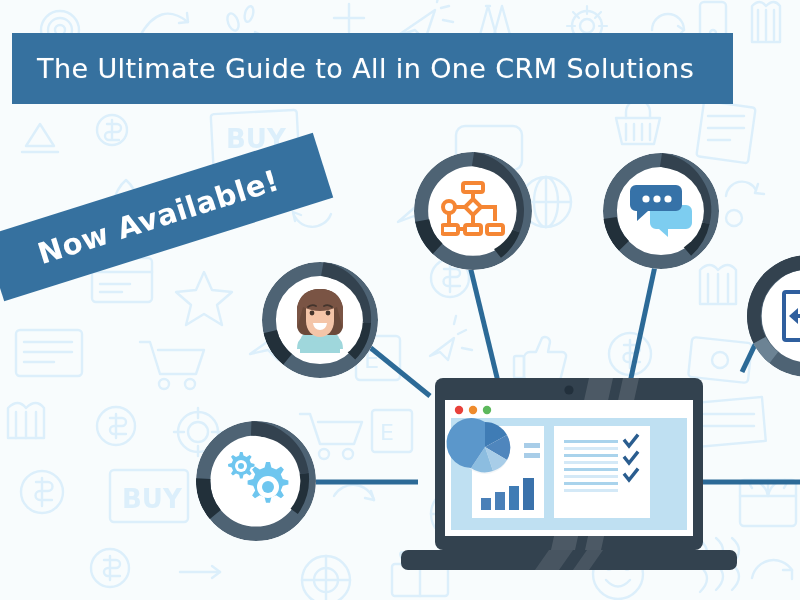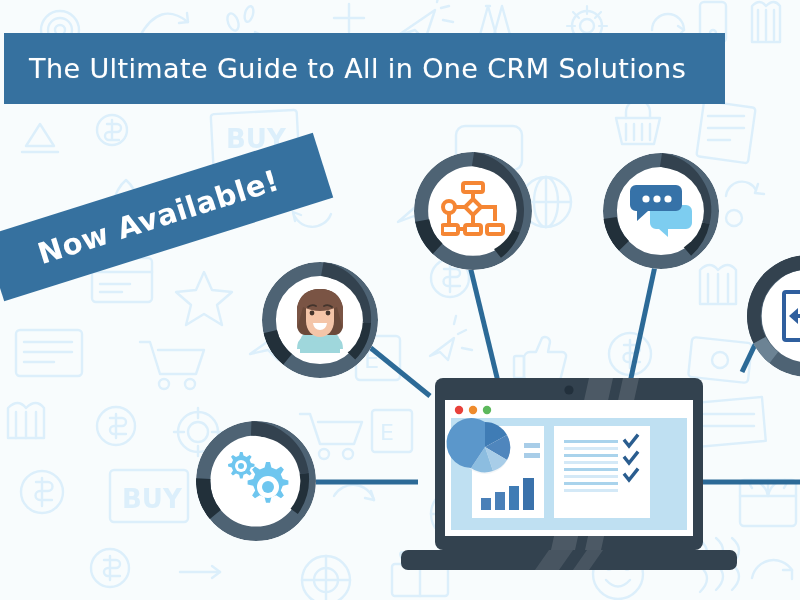--- a/index.html
+++ b/index.html
@@ -24,21 +24,21 @@
     display:flex;align-items:center;justify-content:center;
   }
   .ring{position:absolute;inset:0;border-radius:50%;z-index:0;}
   .node .glyph{position:relative;z-index:2;display:block;}
 
   
   #laptop{position:absolute;z-index:4;}
 
   
   #title-banner{
-    position:absolute;left:4px;top:33px;width:721px;height:71px;
+    position:absolute;left:12px;top:33px;width:721px;height:71px;
     background:#36719f;z-index:6;
     display:flex;align-items:center;
   }
   #title-text{
     color:#ffffff;
     font-family:"DejaVu Sans", sans-serif;
     font-size:27px;
     font-weight:400;
     letter-spacing:.4px;
     margin-left:25px;

